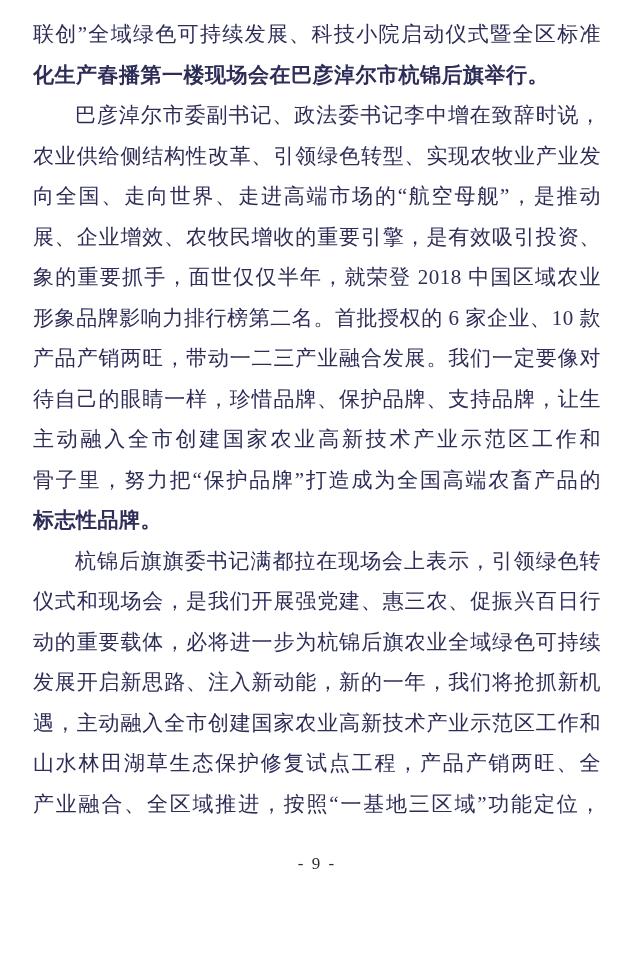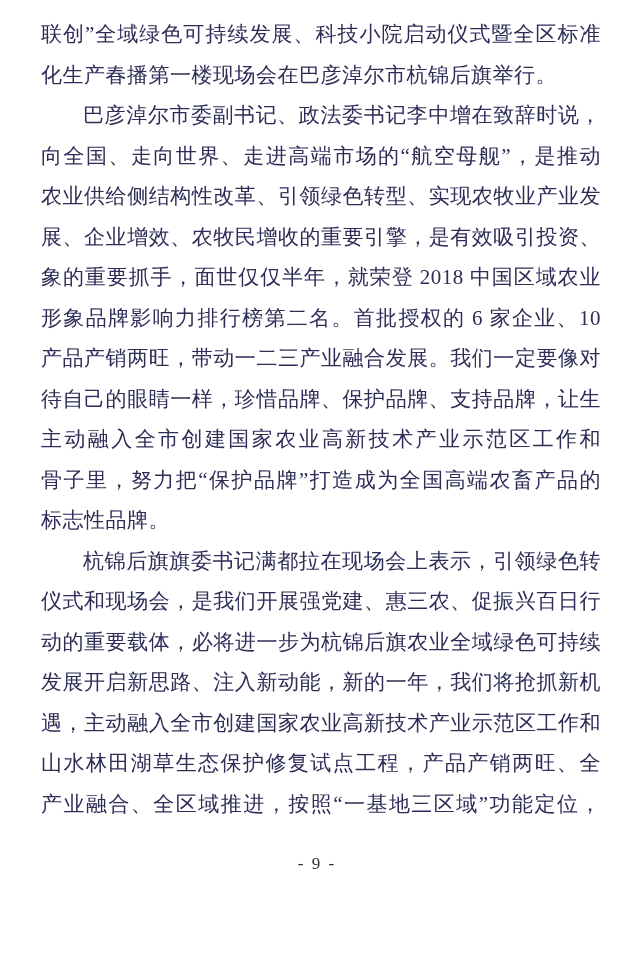--- a/index.html
+++ b/index.html
@@ -23,50 +23,50 @@
   .line {
     font-size: 21px;
     line-height: 40.5px;
     height: 40.5px;
     color: #2d2d58;
     text-align: justify;
     text-align-last: justify;
     letter-spacing: 0.5px;
     overflow: hidden;
     white-space: normal;
-    margin-left: 8px;
   }
   .line.indent {
     text-indent: 2em;
   }
   .line.end {
     text-align: right;
     text-align-last: left;
+    font-weight: bold;
   }
   .footer {
     margin-top: 30px;
     text-align: center;
   }
   .page-number {
     display: inline-block;
     font-size: 17px;
     letter-spacing: 2px;
     color: #2e2e38;
     font-family: "Liberation Serif", "DejaVu Serif", serif;
   }
 </style>
 </head>
 <body>
 
 <div class="page">
   <div class="line">联创”全域绿色可持续发展、科技小院启动仪式暨全区标准</div>
   <div class="line end">化生产春播第一楼现场会在巴彦淖尔市杭锦后旗举行。</div>
   <div class="line indent">巴彦淖尔市委副书记、政法委书记李中增在致辞时说，</div>
+  <div class="line">农业供给侧结构性改革、引领绿色转型、实现农牧业产业发</div>
   <div class="line">向全国、走向世界、走进高端市场的“航空母舰”，是推动</div>
-  <div class="line">农业供给侧结构性改革、引领绿色转型、实现农牧业产业发</div>
   <div class="line">展、企业增效、农牧民增收的重要引擎，是有效吸引投资、</div>
   <div class="line">象的重要抓手，面世仅仅半年，就荣登 2018 中国区域农业</div>
   <div class="line">形象品牌影响力排行榜第二名。首批授权的 6 家企业、10 款</div>
   <div class="line">产品产销两旺，带动一二三产业融合发展。我们一定要像对</div>
   <div class="line">待自己的眼睛一样，珍惜品牌、保护品牌、支持品牌，让生</div>
   <div class="line">主动融入全市创建国家农业高新技术产业示范区工作和</div>
   <div class="line">骨子里，努力把“保护品牌”打造成为全国高端农畜产品的</div>
   <div class="line end">标志性品牌。</div>
   <div class="line indent">杭锦后旗旗委书记满都拉在现场会上表示，引领绿色转型</div>
   <div class="line">仪式和现场会，是我们开展强党建、惠三农、促振兴百日行</div>

